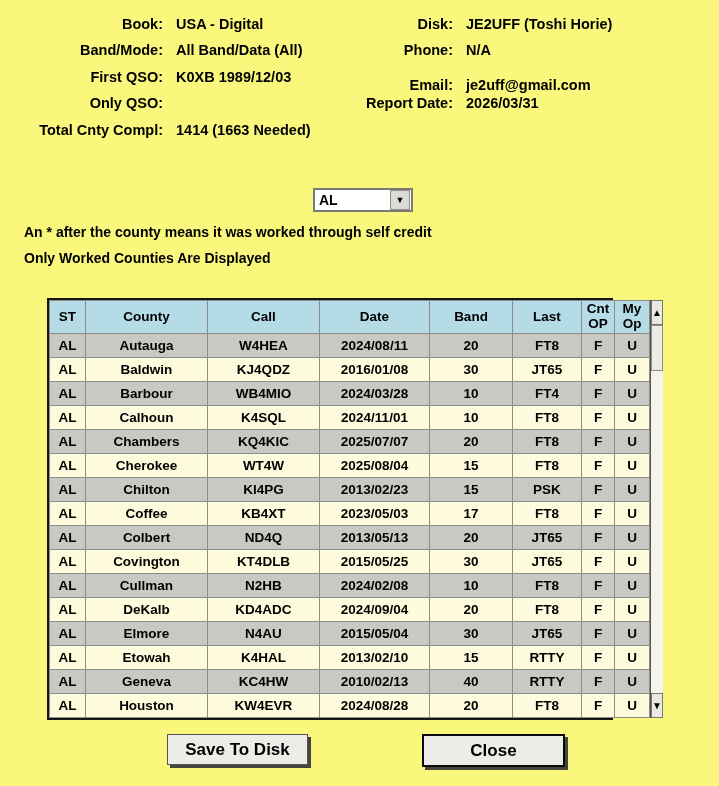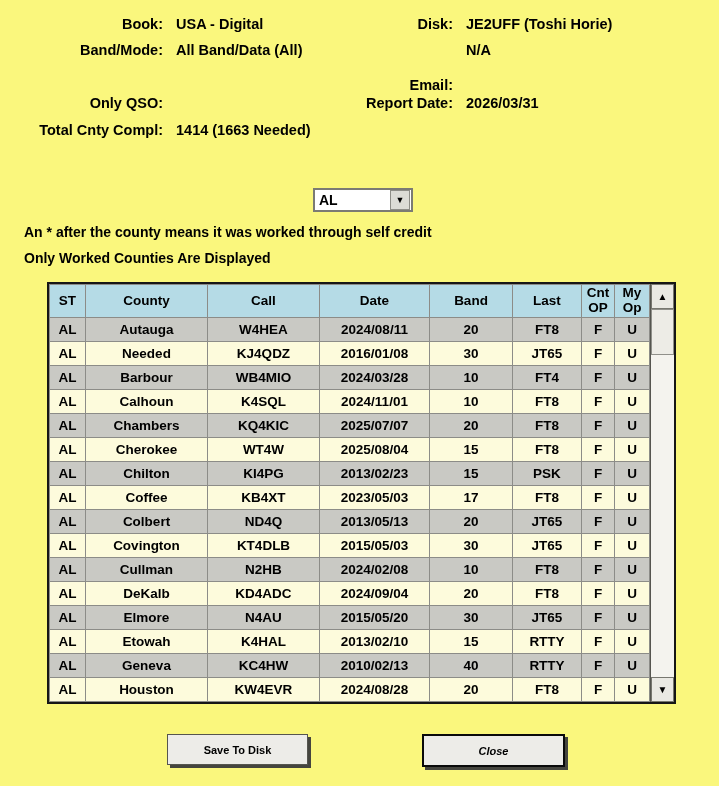--- a/index.html
+++ b/index.html
@@ -34,22 +34,22 @@
     font-size: 9px; line-height: 9px;
   }
 
   
   .note { position: absolute; left: 0; width: 719px; text-align: left; font-size: 14px; margin-left: 24px; }
   .note1 { top: 224px; }
   .note2 { top: 250px; }
 
   
   .grid-wrap {
-    position: absolute; left: 47px; top: 282px;
-    width: 629px; height: 422px;
+    position: absolute; left: 47px; top: 298px;
+    width: 566px; height: 422px;
     border: 2px solid #161616; box-sizing: border-box;
     background: #0ea5e9;
     display: flex;
   }
   table.grid { border-collapse: collapse; table-layout: fixed; width: 600px; }
   table.grid th, table.grid td {
     border: 1px solid #8c8c88;
     text-align: center; vertical-align: middle;
     overflow: hidden; padding: 0;
   }
@@ -74,58 +74,64 @@
     font-size: 10px; line-height: 10px; box-sizing: border-box;
   }
   .scroll-thumb { height: 46px; background: #EDECE6; border: 1px solid #90908a; box-sizing: border-box; }
   .scroll-track { flex: 1; }
 
   
   .btn {
     position: absolute; top: 734px; width: 139px; height: 29px;
     background: #EDECE8;
     display: flex; align-items: center; justify-content: center;
-    font-size: 11px; font-weight: bold;
+    font-size: 17px; font-weight: bold;
     font-family: "Liberation Sans", sans-serif;
     box-shadow: 3px 3px 0 #45453e;
     cursor: default;
   }
   .btn-save { left: 167px; border: 1px solid #55554f; }
-  .btn-close { left: 422px; border: 2px solid #0a0a0a; font-style: italic; }
+  .btn-close { left: 422px; border: 2px solid #0a0a0a; }
 </style>
 </head>
 <body>
 
 <div class="screen">
 
   <div class="srow" style="top:40px">
     <span class="slabel">Band/Mode:</span>
     <span class="svalue">All Band/Data (All)</span>
   </div>
   <div class="srow" style="top:14px">
     <span class="slabel">Book:</span>
     <span class="svalue">USA - Digital</span>
   </div>
+  <div class="srow" style="top:67px">
+    <span class="slabel">First QSO:</span>
+    <span class="svalue">K0XB 1989/12/03</span>
+  </div>
   <div class="srow" style="top:93px">
     <span class="slabel">Only QSO:</span>
   </div>
   <div class="srow" style="top:120px">
     <span class="slabel">Total Cnty Compl:</span>
     <span class="svalue">1414  (1663 Needed)</span>
   </div>
 
   <div class="srow" style="top:14px">
     <span class="slabel-r">Disk:</span>
     <span class="svalue-r">JE2UFF (Toshi Horie)</span>
   </div>
   <div class="srow" style="top:40px">
+    <span class="slabel-r">Phone:</span>
     <span class="svalue-r">N/A</span>
   </div>
   <div class="srow" style="top:75px">
     <span class="slabel-r">Email:</span>
+    <span class="svalue-r">je2uff@gmail.com</span>
   </div>
   <div class="srow" style="top:93px">
     <span class="slabel-r">Report Date:</span>
     <span class="svalue-r">2026/03/31</span>
   </div>
 
   <div class="dropdown">
     <span class="value">AL</span>
     <span class="arrow-btn">
         <span>▼</span>
@@ -165,21 +171,21 @@
             <td>Autauga</td>
             <td>W4HEA</td>
             <td>2024/08/11</td>
             <td>20</td>
             <td>FT8</td>
             <td>F</td>
             <td>U</td>
           </tr>
           <tr>
             <td>AL</td>
-            <td>Needed</td>
+            <td>Baldwin</td>
             <td>KJ4QDZ</td>
             <td>2016/01/08</td>
             <td>30</td>
             <td>JT65</td>
             <td>F</td>
             <td>U</td>
           </tr>
           <tr>
             <td>AL</td>
             <td>Barbour</td>
@@ -247,21 +253,21 @@
             <td>2013/05/13</td>
             <td>20</td>
             <td>JT65</td>
             <td>F</td>
             <td>U</td>
           </tr>
           <tr>
             <td>AL</td>
             <td>Covington</td>
             <td>KT4DLB</td>
-            <td>2015/05/03</td>
+            <td>2015/05/25</td>
             <td>30</td>
             <td>JT65</td>
             <td>F</td>
             <td>U</td>
           </tr>
           <tr>
             <td>AL</td>
             <td>Cullman</td>
             <td>N2HB</td>
             <td>2024/02/08</td>
@@ -277,21 +283,21 @@
             <td>2024/09/04</td>
             <td>20</td>
             <td>FT8</td>
             <td>F</td>
             <td>U</td>
           </tr>
           <tr>
             <td>AL</td>
             <td>Elmore</td>
             <td>N4AU</td>
-            <td>2015/05/20</td>
+            <td>2015/05/04</td>
             <td>30</td>
             <td>JT65</td>
             <td>F</td>
             <td>U</td>
           </tr>
           <tr>
             <td>AL</td>
             <td>Etowah</td>
             <td>K4HAL</td>
             <td>2013/02/10</td>

